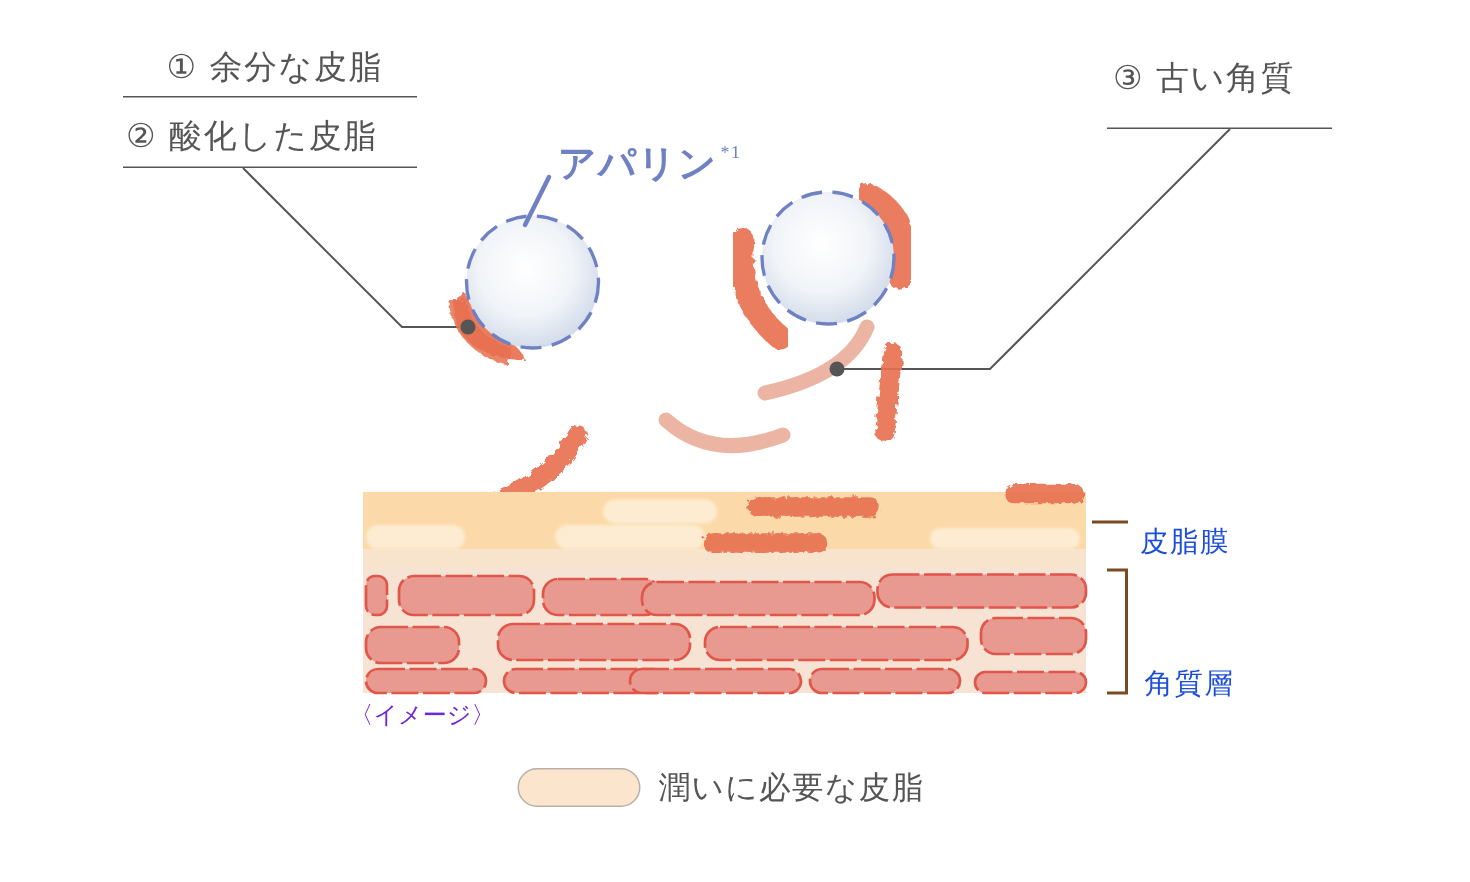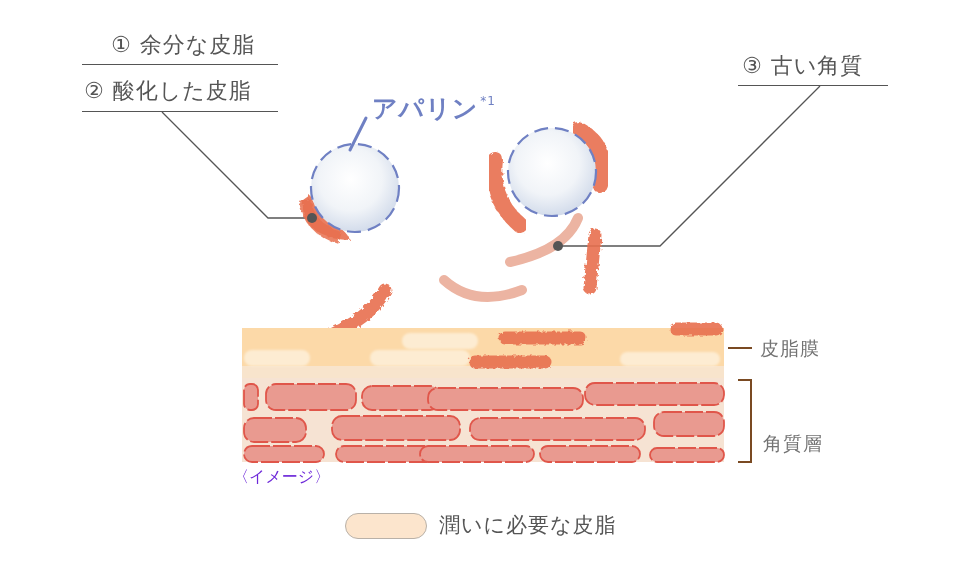--- a/index.html
+++ b/index.html
@@ -1,25 +1,25 @@
 <!DOCTYPE html>
 <html><head>
   <meta charset="utf-8">
   <style>
     html, body { margin: 0; padding: 0; background: #ffffff; }
     body { width: 980px; height: 588px; position: relative; overflow: hidden;
            font-family: "DejaVu Sans", "Liberation Sans", sans-serif; }
     .label { position: absolute; color: #555555; font-size: 22px; letter-spacing: 1px; white-space: nowrap; }
     .label .num { margin-right: 8px; }
     .rule { position: absolute; height: 0; border-top: 1.5px solid #555; }
-    .apalin { position: absolute; left: 372px; top: 92px; color: #6f80c3; font-size: 25px; font-weight: bold; letter-spacing: 1px; }
+    .apalin { position: absolute; left: 372px; top: 92px; color: #6f80c3; font-size: 25px; font-weight: bold; letter-spacing: 1px; font-family: Liberation Serif, serif; }
     .apalin sup { font-size: 12px; font-weight: normal; vertical-align: top; position: relative; top: 2px; margin-left: 2px; }
-    .layer-label { position: absolute; color: #737373; font-size: 19px; letter-spacing: 1px; }
+    .layer-label { position: absolute; color: #1d4ed8; font-size: 19px; letter-spacing: 1px; margin-top: 12px; }
     .note { position: absolute; left: 233px; top: 467px; color: #6d28d9; font-size: 16px; }
-    .legend { position: absolute; left: 345px; top: 511px; display: flex; align-items: flex-end; }
+    .legend { position: absolute; left: 345px; top: 511px; display: flex; align-items: center; }
     .legend .swatch { width: 82px; height: 26px; border-radius: 14px; background: #fce5cd; border: 1.5px solid #b9b1a8; box-sizing: border-box; }
     .legend .txt { margin-left: 12px; color: #555; font-size: 21px; letter-spacing: 1px; }
     svg.art { position: absolute; left: 0; top: 0; }
   </style>
 </head>
 <body>
 
 <svg class="art" width="980" height="588" viewBox="0 0 980 588">
   <defs>
     <radialGradient id="ball" cx="45%" cy="40%" r="60%">
@@ -111,21 +111,21 @@
 <div class="label" style="left:84px; top:30px;margin-left:27px;">
   <span class="num">①</span><span>余分な皮脂</span>
 </div>
 <div class="rule" style="left:82px; top:64px; width:196px;"></div>
 
 <div class="label" style="left:84px; top:76px;">
   <span class="num">②</span><span>酸化した皮脂</span>
 </div>
 <div class="rule" style="left:82px; top:111px; width:196px;"></div>
 
-<div class="label" style="left:742px; top:51px;">
+<div class="label" style="left:742px; top:37px;">
   <span class="num">③</span><span>古い角質</span>
 </div>
 <div class="rule" style="left:738px; top:85px; width:150px;"></div>
 
 <div class="apalin">
   <span>アパリン</span><sup>*1</sup>
 </div>
 
 <div class="layer-label" style="left:760px; top:336px;">皮脂膜</div>
 <div class="layer-label" style="left:763px; top:431px;">角質層</div>

